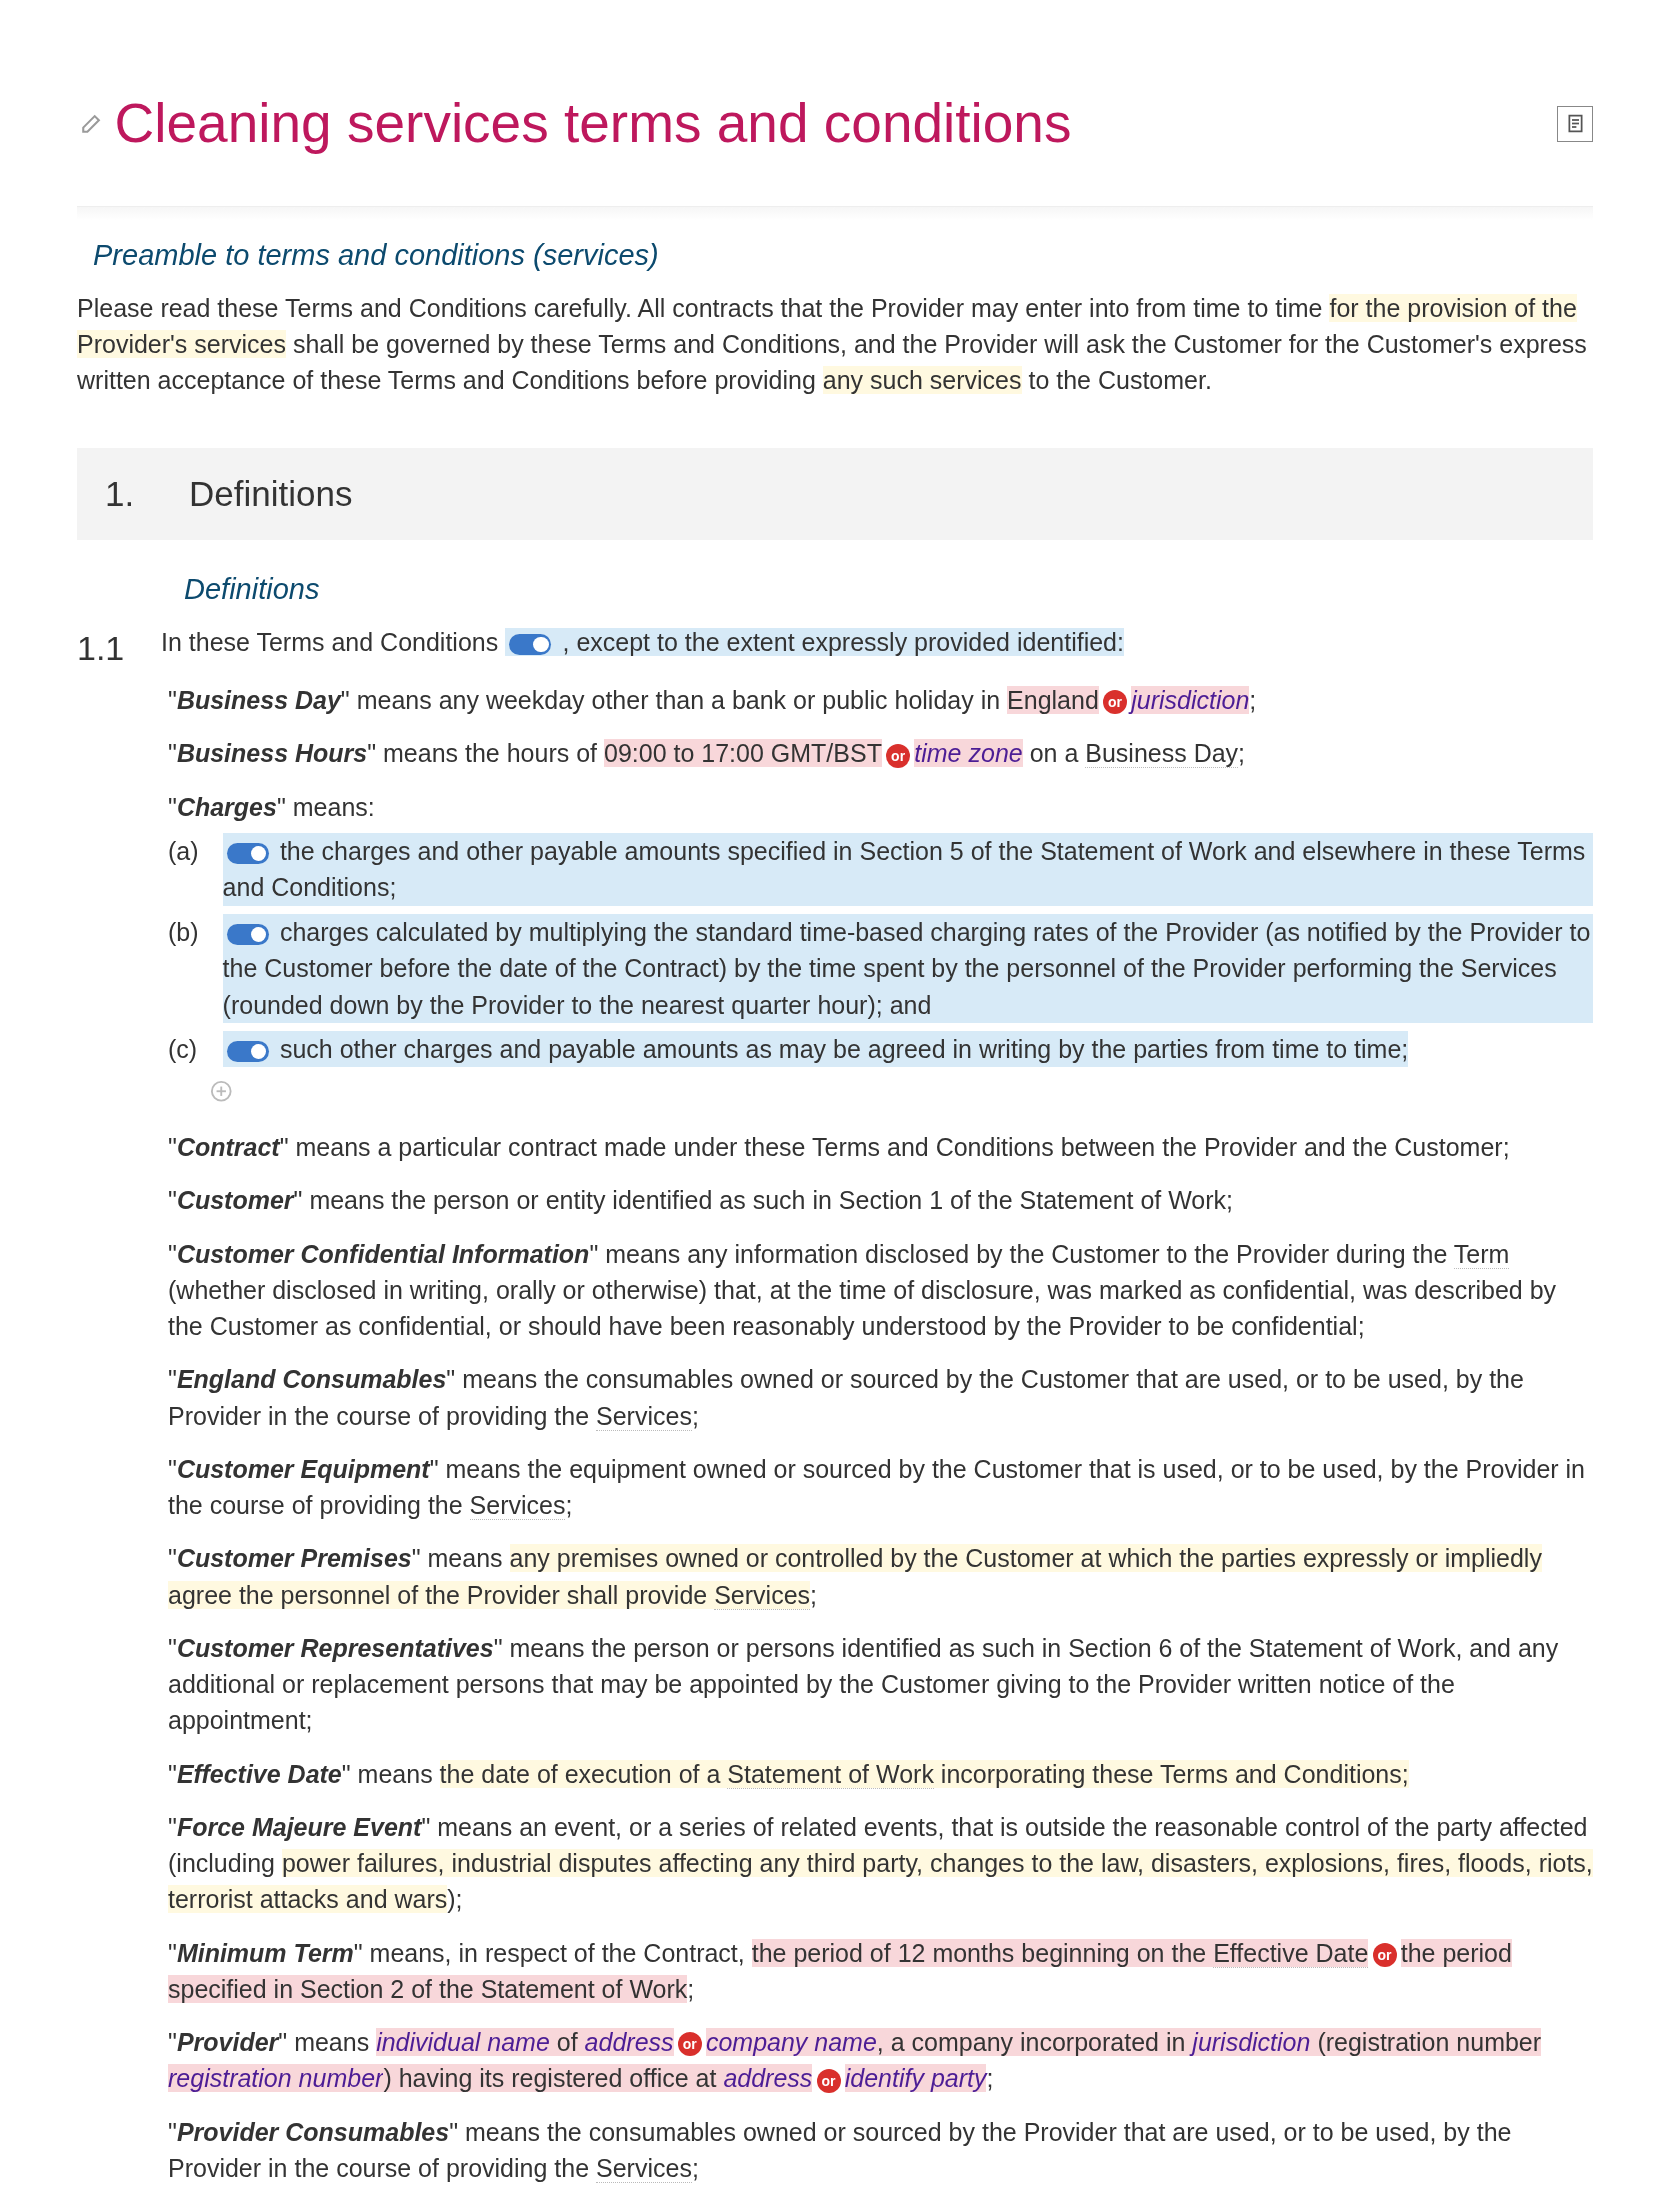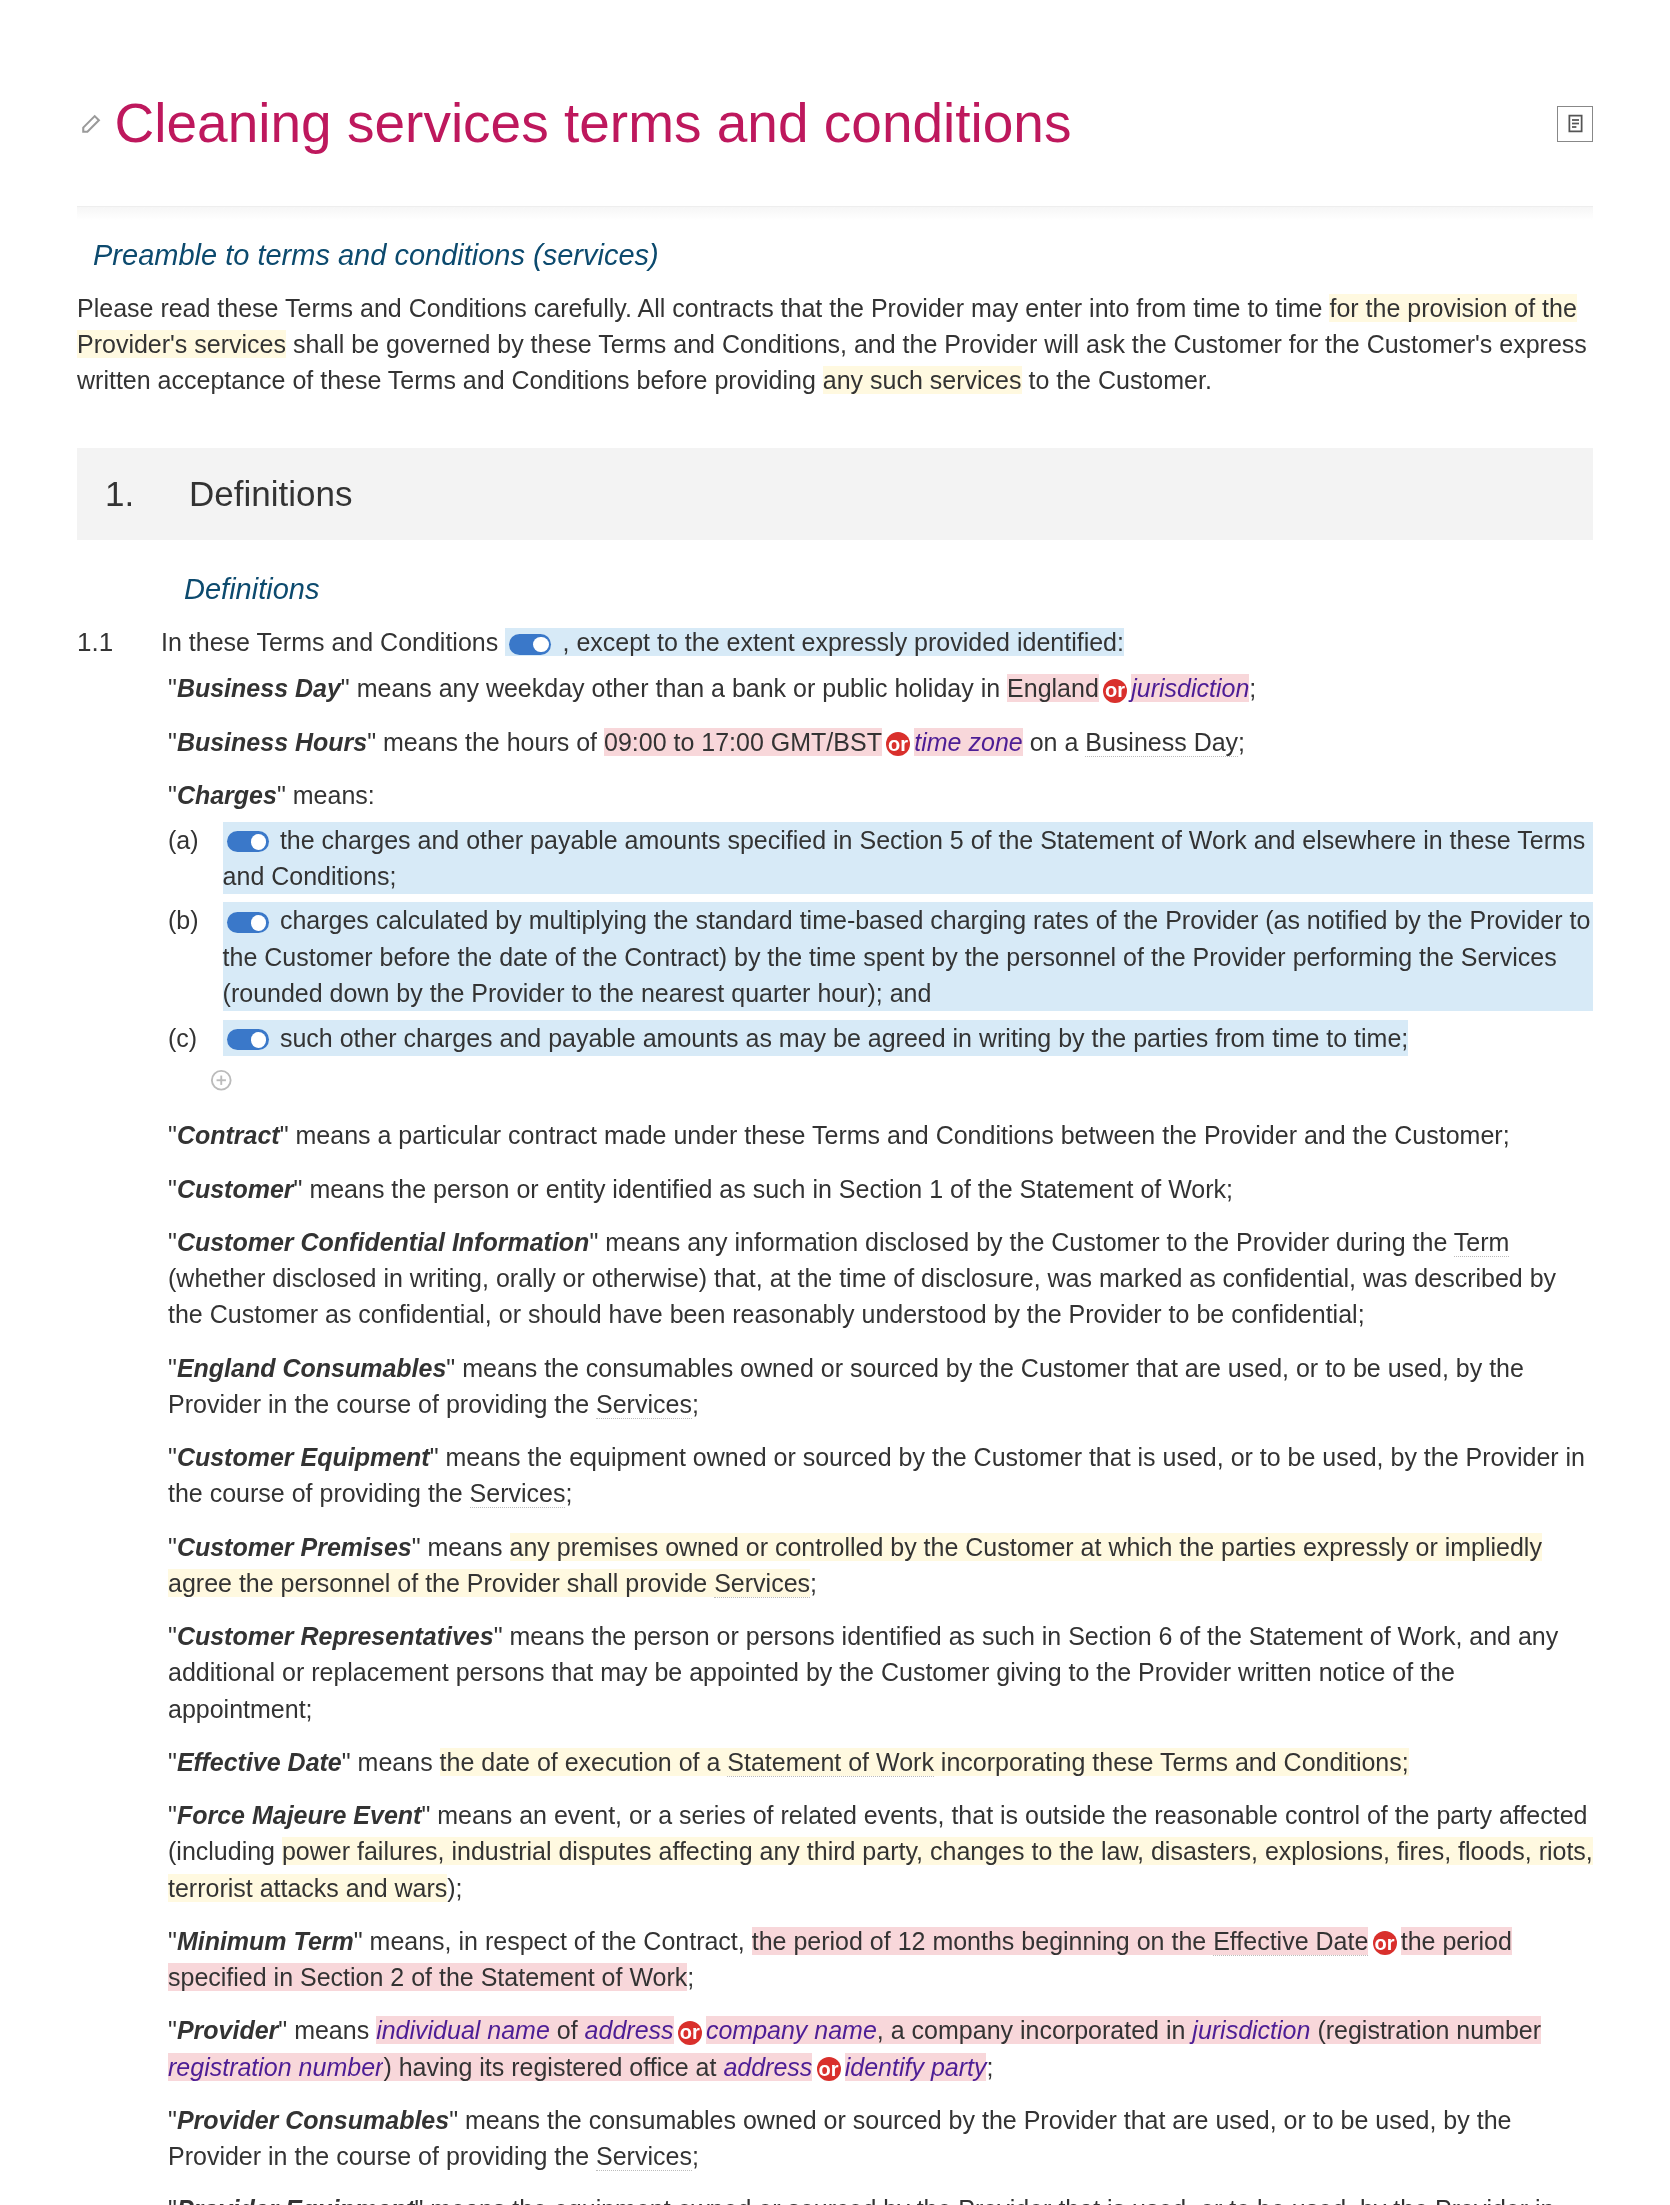--- a/index.html
+++ b/index.html
@@ -51,34 +51,34 @@
     padding: 21px 28px;
     font-size: 35px;
     font-weight: 400;
     display: flex;
     gap: 42px;
     margin-bottom: 28px;
   }
   .section-heading .num { min-width: 42px; }
   .content-indent { padding-left: 91px; }
   .subnum-row { display: flex; gap: 21px; margin-bottom: 8.4px; }
-  .subnum { min-width: 63px; font-size: 26px; }
+  .subnum { min-width: 63px; font-size: 34px; }
   .def { padding-left: 91px; margin-bottom: 17px; }
   .term { font-weight: bold; font-style: italic; }
   .hl-yellow { background: #fff9e0; }
   .hl-blue { background: #d7eaf7; }
   .hl-pink { background: #f8d7da; }
   .pill-or {
     display: inline-flex;
     align-items: center; justify-content: center;
     background: #d9302c;
     color: #fff;
     border-radius: 50%;
     width: 24px; height: 24px;
-    font-size: 20px;
+    font-size: 14px;
     font-weight: bold;
     vertical-align: middle;
     margin: 0 4.2px;
   }
   .placeholder { font-style: italic; color: #4c1d95; }
   .dotted { border-bottom: 1.4px dotted #bbb; }
   .toggle {
     display: inline-block;
     width: 42px; height: 21px;
     background: #3a78c9;

